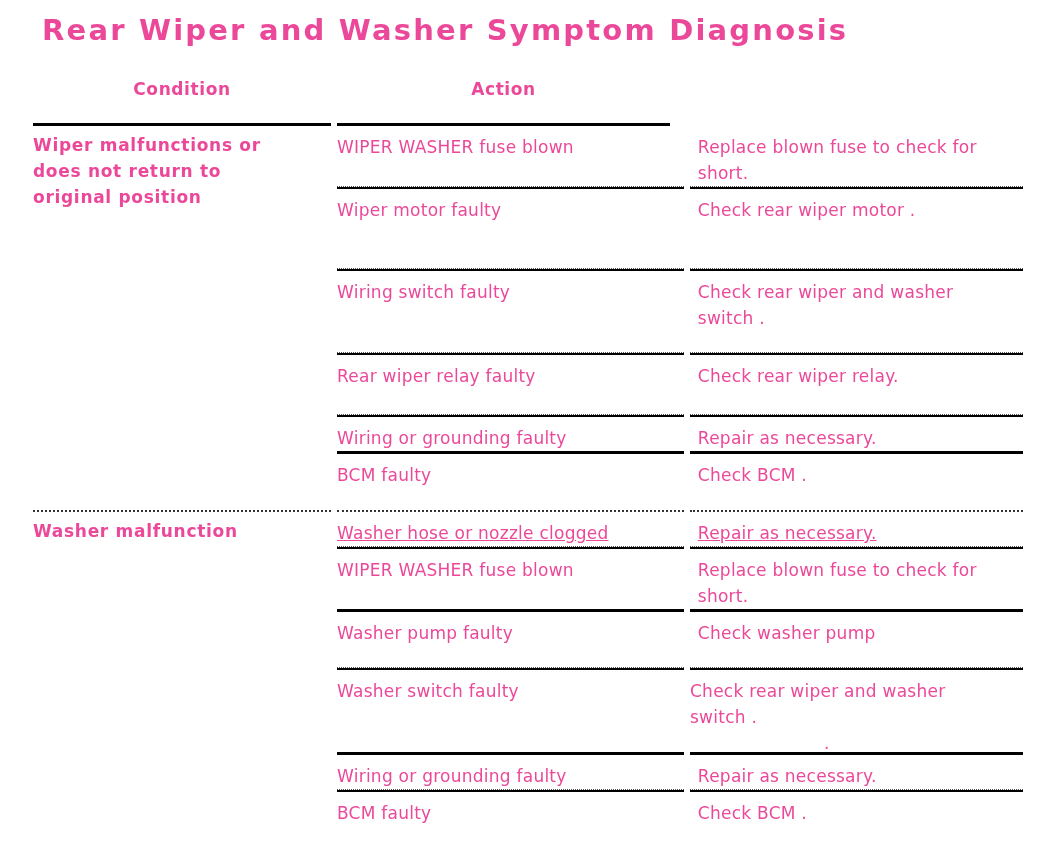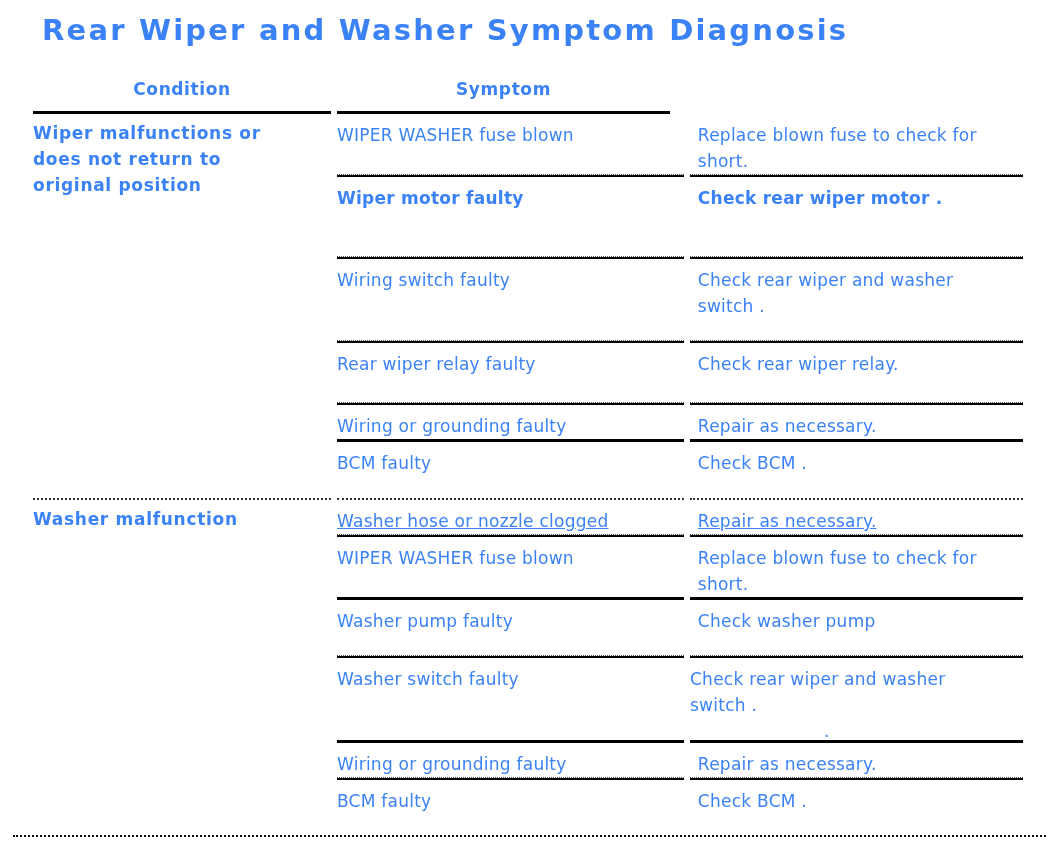--- a/index.html
+++ b/index.html
@@ -1,53 +1,53 @@
 <!DOCTYPE html>
 <html><head>
 <meta charset="utf-8">
 <style>
   html,body{margin:0;padding:0;background:#fff;}
   .page{
     position:relative;
     width:1056px;height:844px;
-    background:#fff;color:#3b82f6;
+    background:#fff;color:#ec4899;
     font-family:"DejaVu Sans","Liberation Sans",sans-serif;
     overflow:hidden;
   }
   .title{
     margin:12px 0 0 42px;
     font-size:29px;line-height:36px;
     font-weight:bold;letter-spacing:2.2px;
   }
   .tbl{margin:28px 0 0 33px;width:990px;}
   
   .hdr{display:flex;}
   .hdr .hc{
     font-weight:bold;font-size:17px;line-height:26px;
     text-align:center;letter-spacing:.6px;
-    padding-bottom:9px;border-bottom:3px solid #000;
+    padding-bottom:21px;border-bottom:3px solid #000;
     box-sizing:border-box;
   }
   .hc1{width:298px;margin-right:6px;}
   .hc2{width:347px;margin-right:6px;}
   .hc3{width:333px;}
   
   .section{display:flex;}
   .cond{width:298px;margin-right:6px;flex-shrink:0;box-sizing:border-box;padding-top:6px;}
   .cond-text{
     font-weight:bold;font-size:17px;line-height:26px;
     letter-spacing:.7px;max-width:262px;
   }
   .rows{width:686px;}
   .row{display:flex;box-sizing:border-box;padding-top:8px;}
   .cell{font-size:17px;line-height:26px;letter-spacing:.25px;box-sizing:border-box;}
   .cause{width:347px;margin-right:6px;}
   .action{width:333px;white-space:pre-line;margin-left:16px;}
   
-  .h56{min-height:56px;} .h79{min-height:79px;font-weight:bold;} .h81{min-height:81px;}
+  .h56{min-height:56px;} .h79{min-height:79px;} .h81{min-height:81px;}
   .h59{min-height:59px;} .h29{min-height:29px;}
   .h30{min-height:30px;text-decoration:underline;} .h55{min-height:55px;} .h82{min-height:82px;}
   .h31{min-height:31px;}
   
   .sep{display:flex;}
   .sep .sc1{width:347px;margin-right:6px;}
   .sep .sc2{width:333px;}
   .sep.ds .sc1,.sep.ds .sc2{
     height:3px;box-sizing:border-box;
     border-top:1px dotted #555;border-bottom:2px solid #000;
@@ -74,21 +74,21 @@
 <body>
 
 <div class="page">
 
   <h1 class="title">Rear Wiper and Washer Symptom Diagnosis</h1>
 
   <div class="tbl">
 
     <div class="hdr">
       <div class="hc hc1">Condition</div>
-      <div class="hc hc3">Symptom</div>
+      <div class="hc hc3">Action</div>
     </div>
 
     <div class="section">
       <div class="cond">
         <div class="cond-text">Wiper malfunctions or does not return to original position</div>
       </div>
       <div class="rows">
 
         <div class="row h56">
           <div class="cell cause">WIPER WASHER fuse blown</div>

